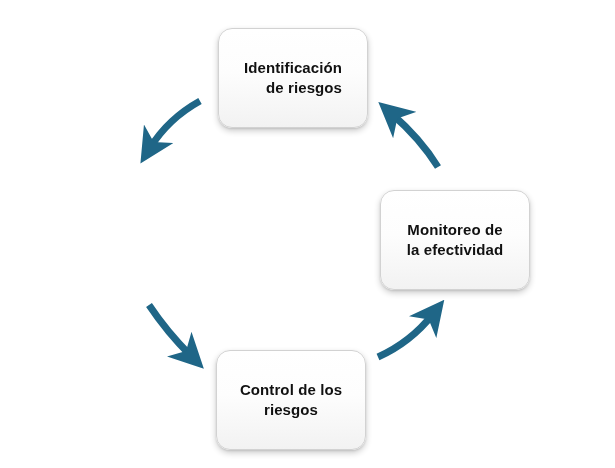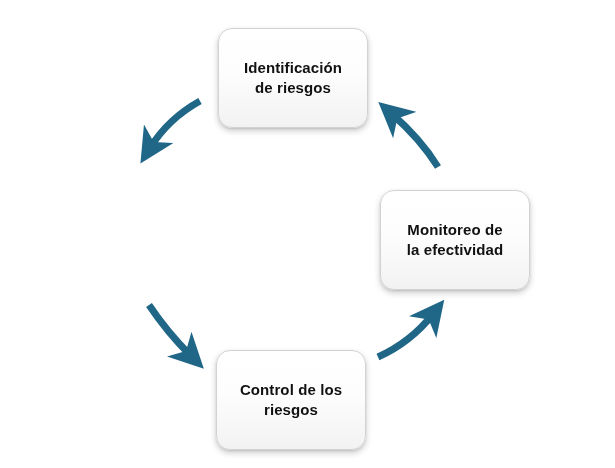--- a/index.html
+++ b/index.html
@@ -43,21 +43,21 @@
   }
   .node-label {
     font-size: 15px;
     font-weight: bold;
     color: #111111;
     line-height: 1.35;
     letter-spacing: 0.1px;
     padding: 0 10px;
     white-space: pre-line;
   }
-  #node-identificacion { left: 218px; top: 28px; }
+  #node-identificacion { left: 218px; top: 28px; text-align: right; }
   #node-analisis       { left: 55px;  top: 190px; }
   #node-monitoreo      { left: 380px; top: 190px; }
   #node-control        { left: 216px; top: 350px; }
 </style>
 </head>
 <body>
 
 <div id="canvas">
 
   <svg class="arrow-layer" viewBox="0 0 615 468" width="615" height="468" xmlns="http://www.w3.org/2000/svg">

